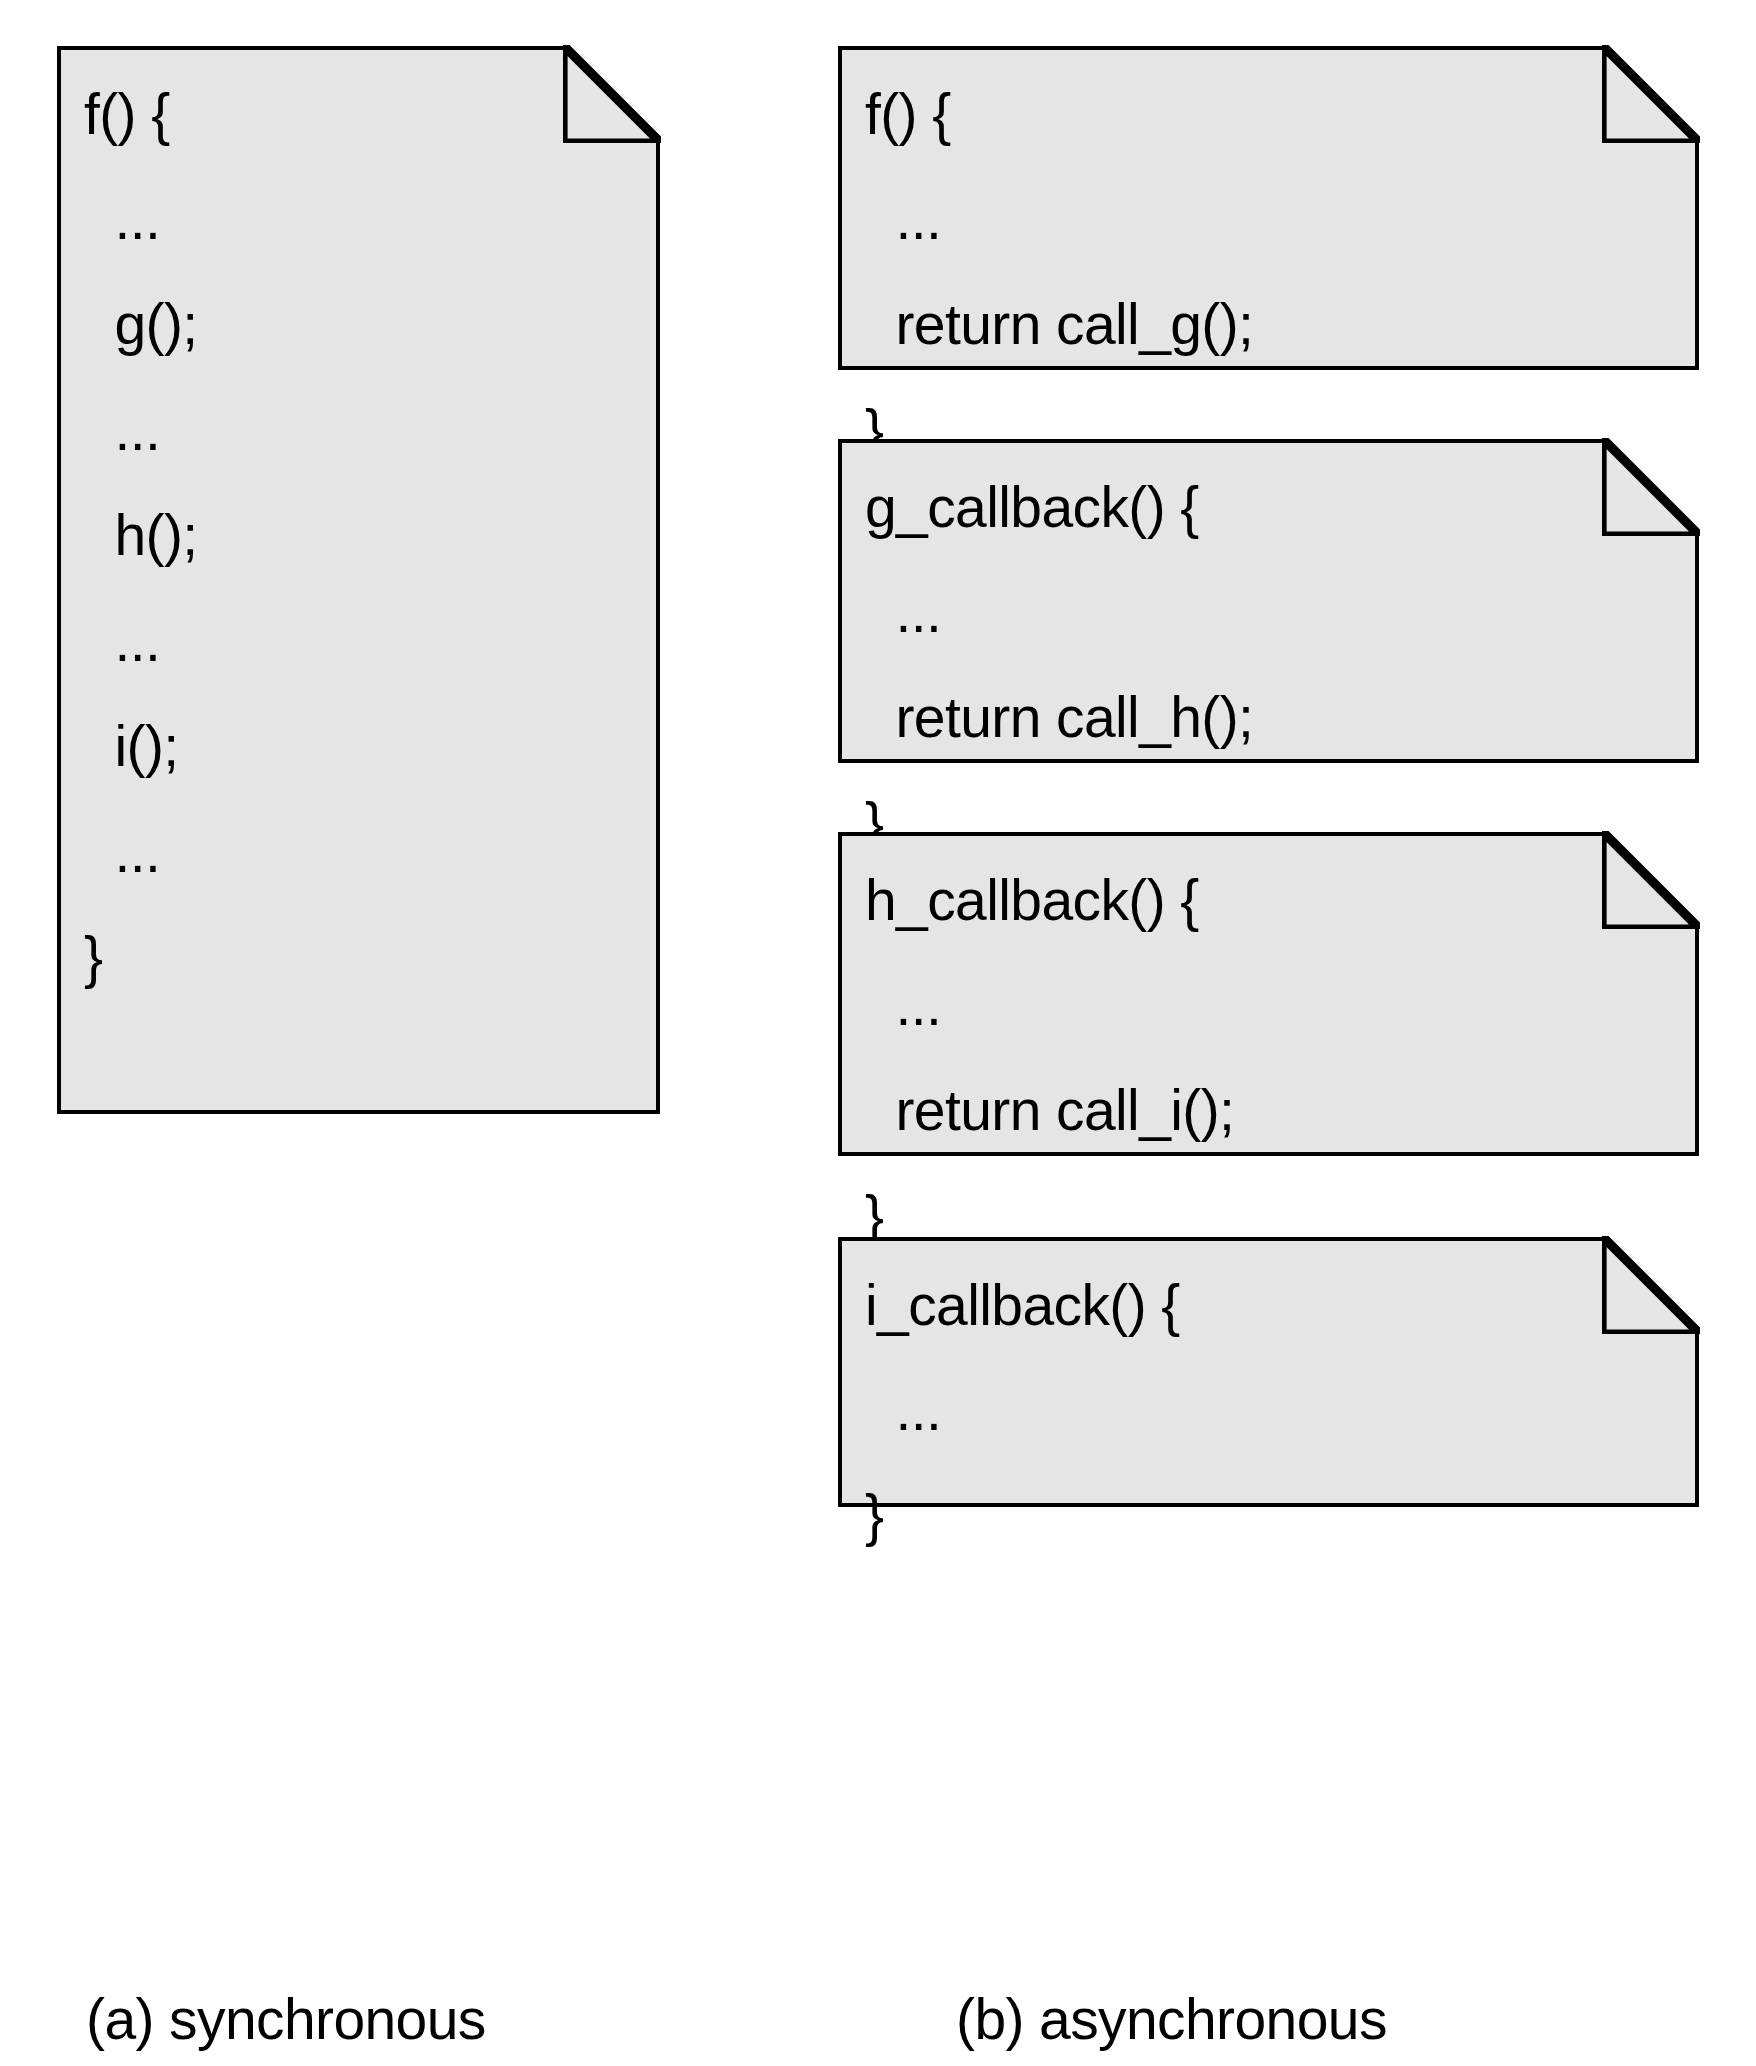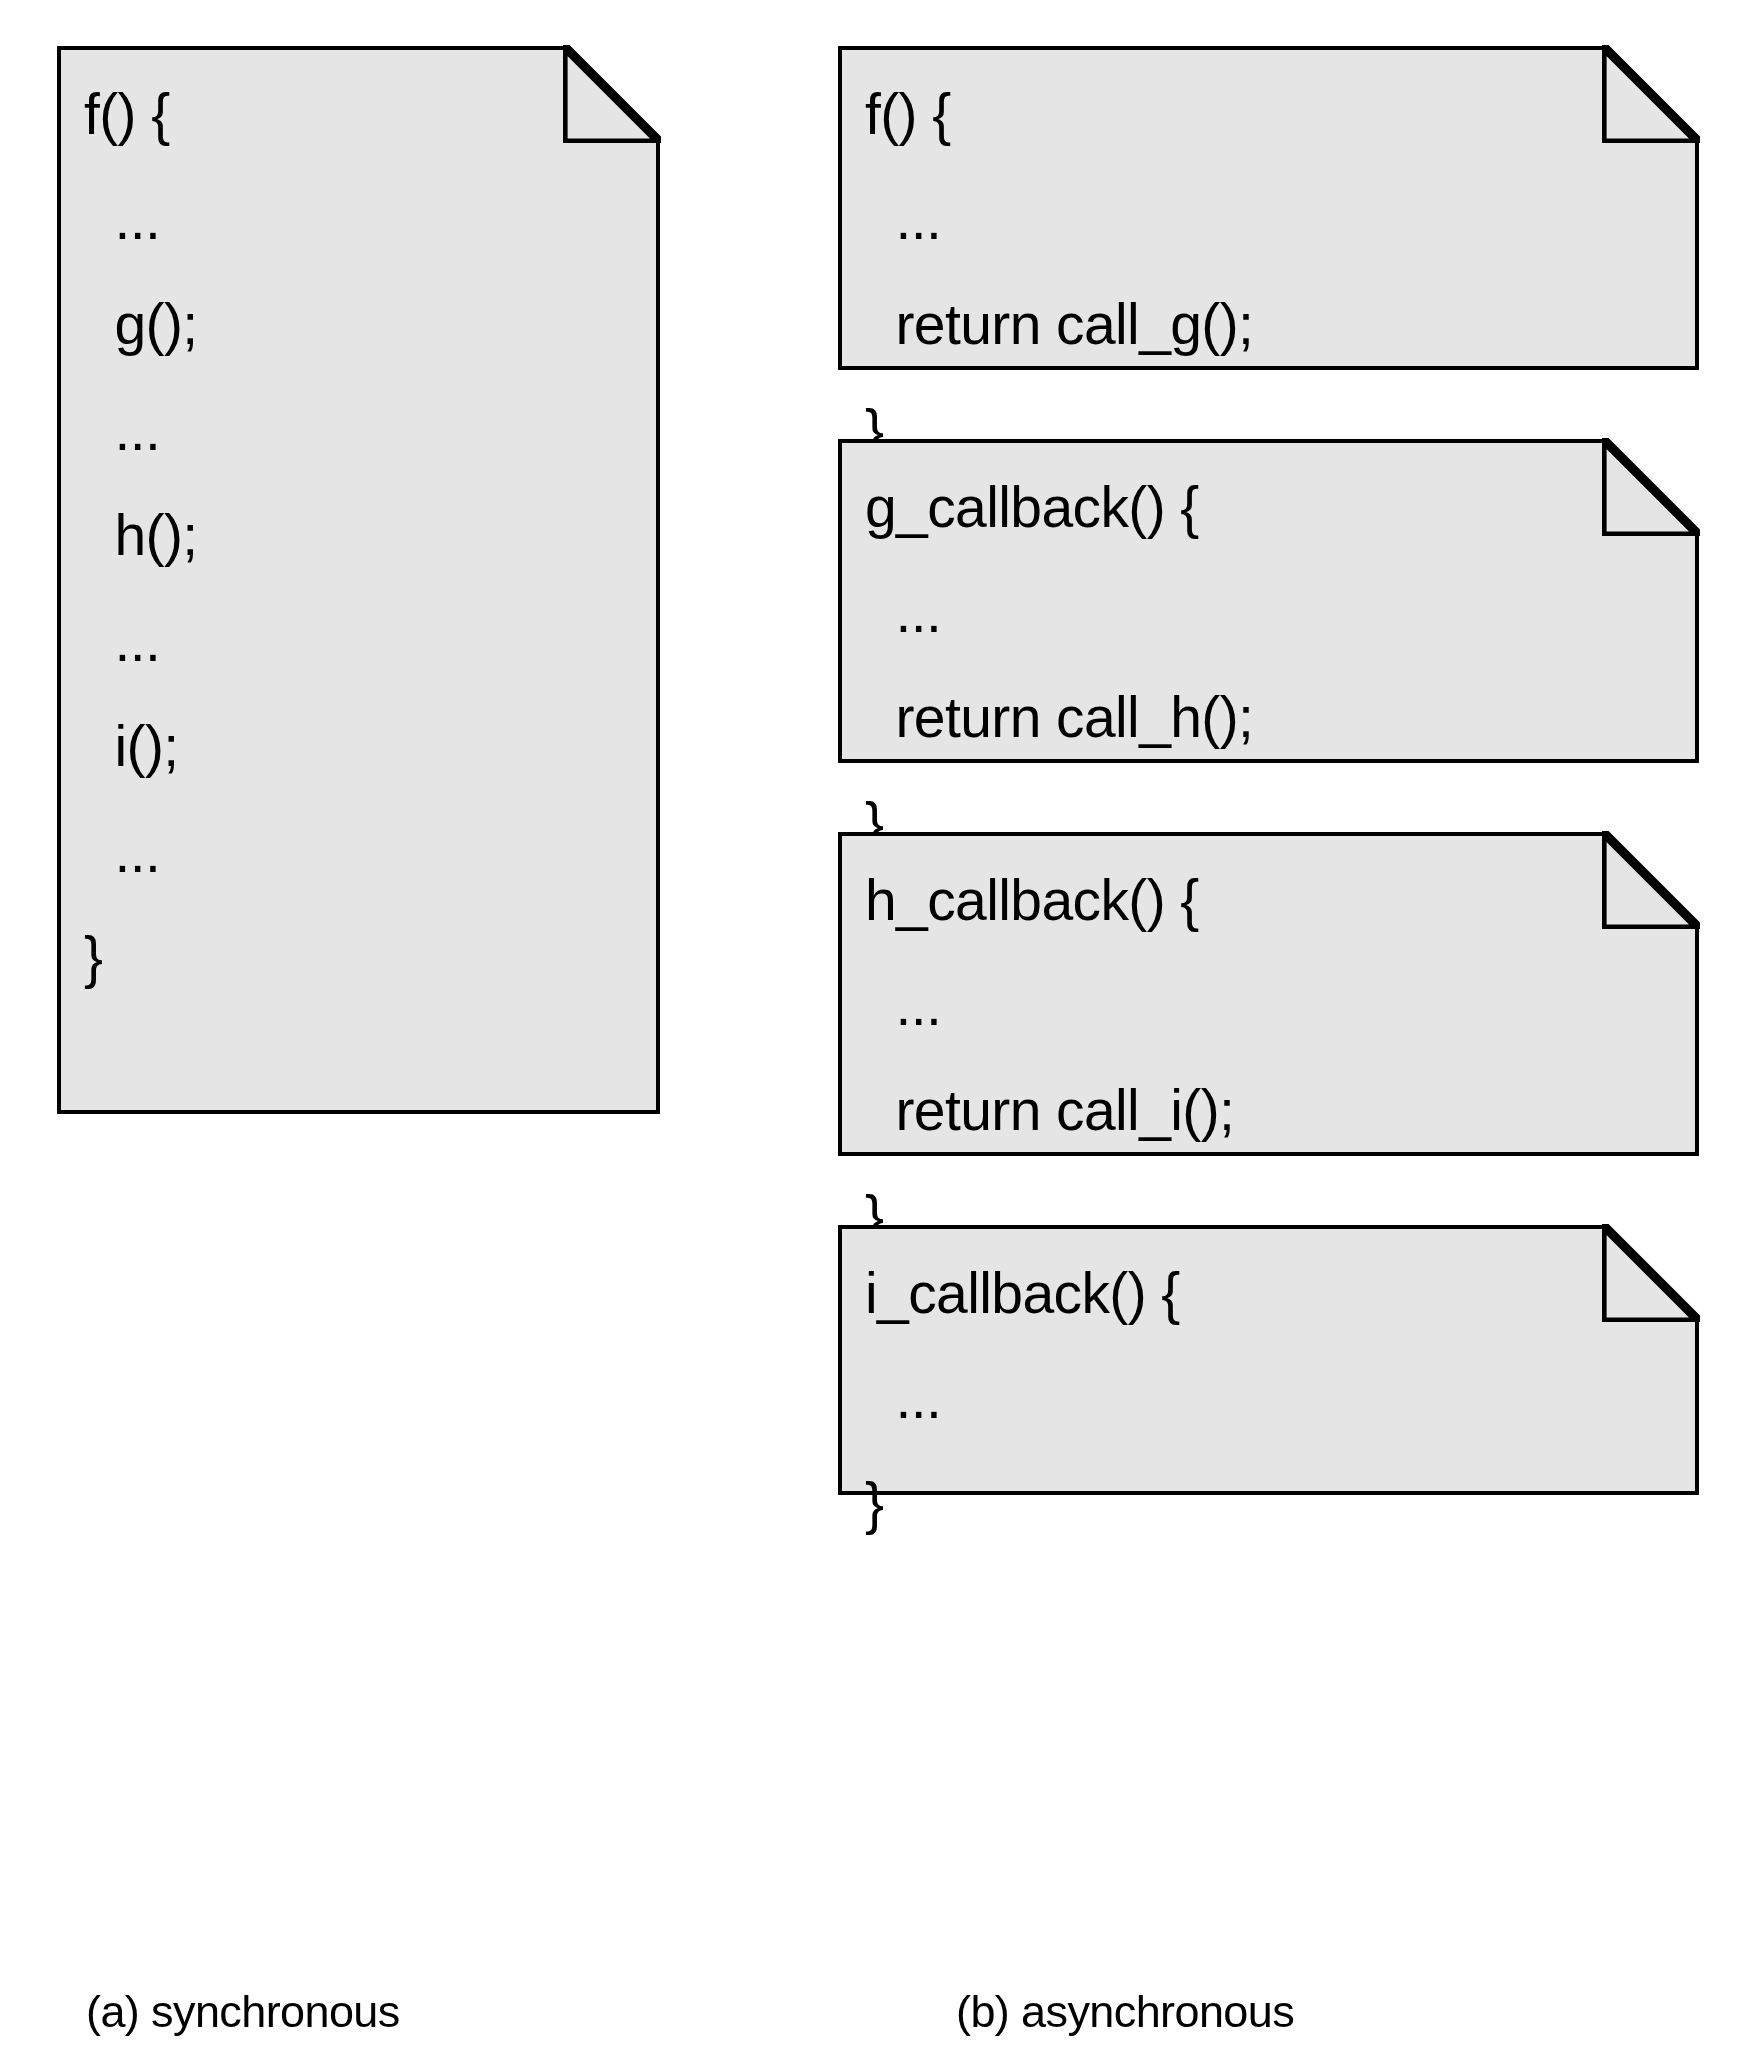--- a/index.html
+++ b/index.html
@@ -46,20 +46,21 @@
       width: 603px;
       height: 1068px;
     }
     .code-box-wide {
       width: 861px;
       height: 324px;
     }
     .code-box-short {
       width: 861px;
       height: 270px;
+      margin-top: 12px;
     }
     .dogear {
       position: absolute;
       top: -4.6px;
       right: -4.6px;
       width: 98px;
       height: 98px;
     }
     .dogear-bg {
       position: absolute;
@@ -90,21 +91,21 @@
       letter-spacing: -0.6px;
     }
     .caption-row {
       position: absolute;
       bottom: 80px;
       left: 0;
       width: 100%;
       display: flex;
     }
     .caption {
-      font-size: 45px;
+      font-size: 57px;
       font-weight: 400;
       letter-spacing: -0.6px;
     }
     .caption-left {
       position: absolute;
       left: 86px;
     }
     .caption-right {
       position: absolute;
       left: 936px;

